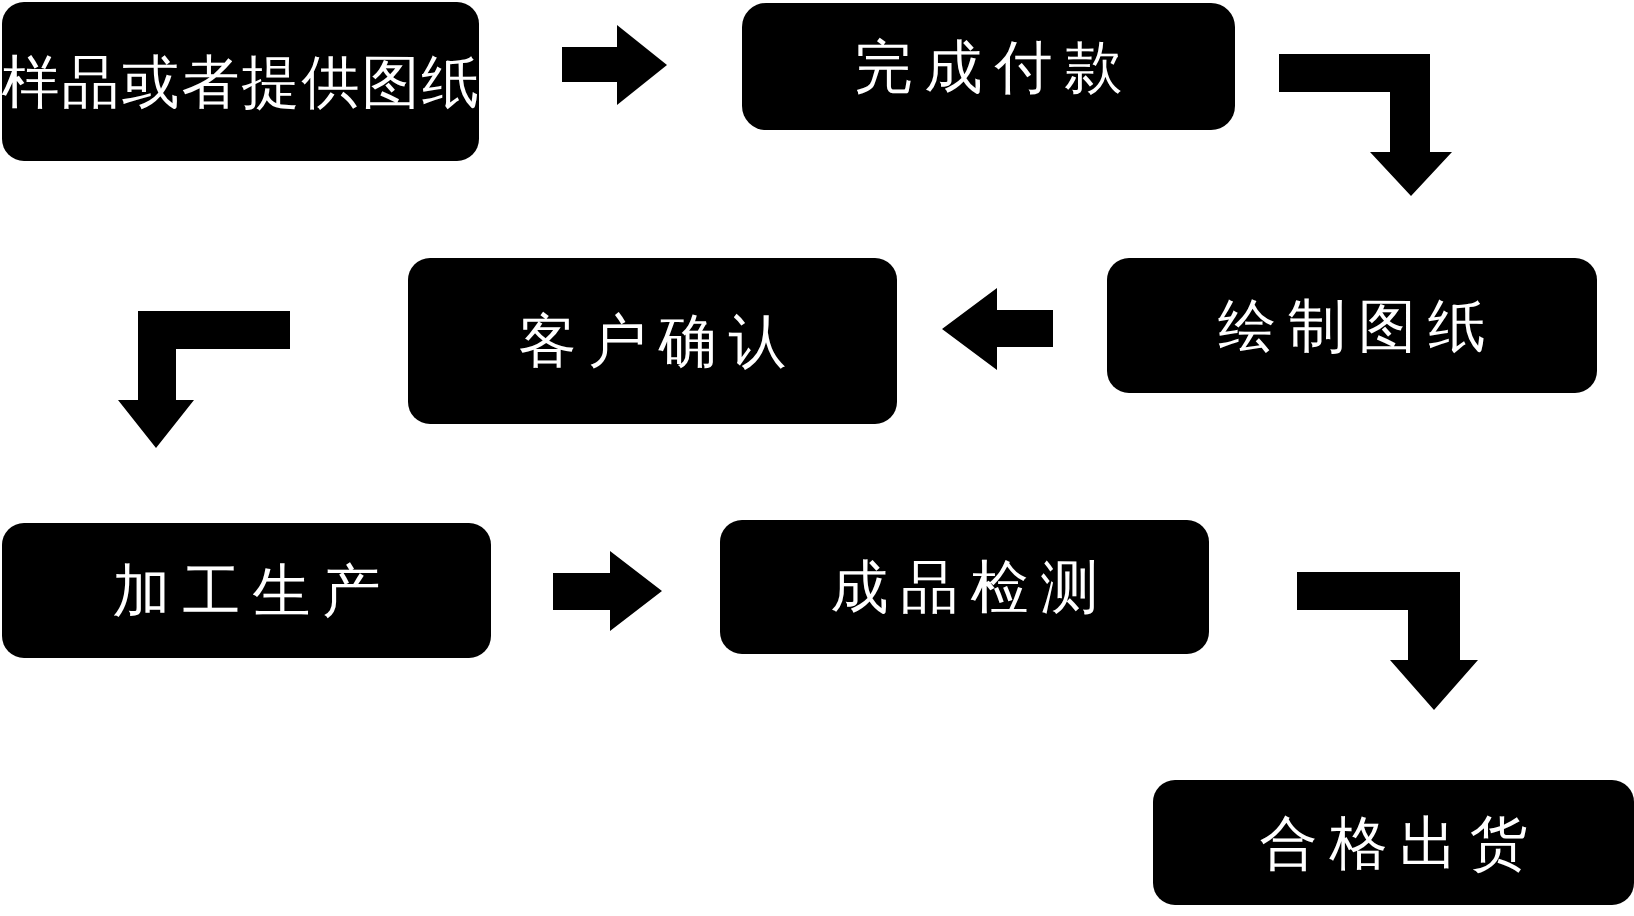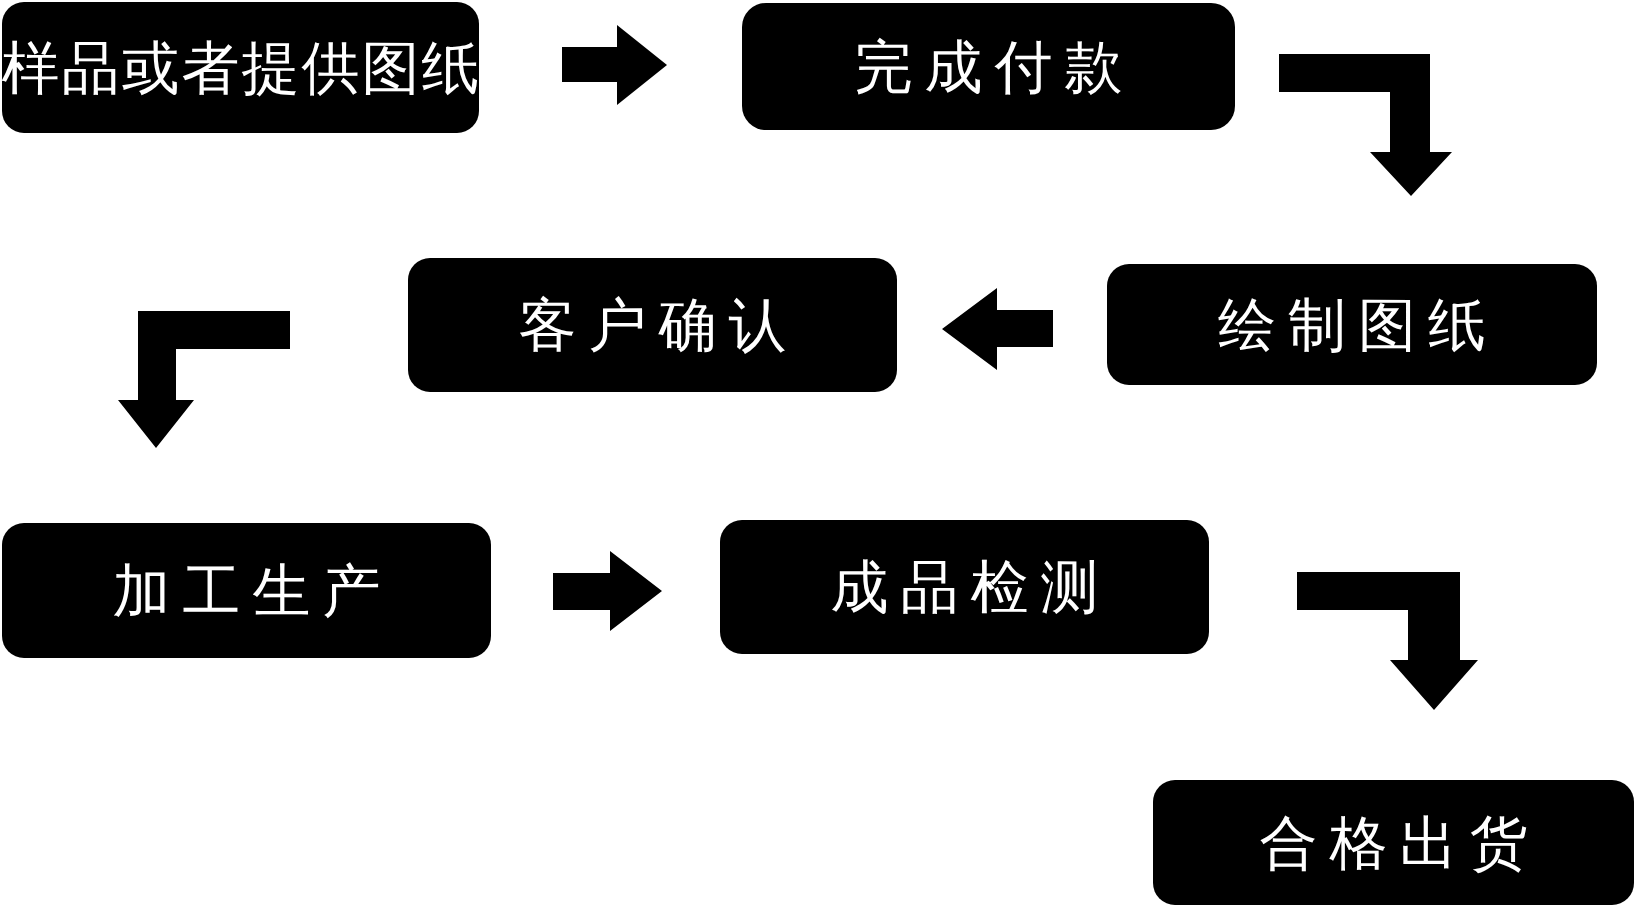--- a/index.html
+++ b/index.html
@@ -31,24 +31,24 @@
     display:flex;
     align-items:center;
     justify-content:center;
     font-size:58px;
     font-weight:400;
     white-space:nowrap;
     line-height:1;
   }
   .ls-tight{letter-spacing:2px;padding-left:2px;}
   .ls-wide{letter-spacing:12px;padding-left:12px;}
-  .n1{left:2px;   top:2px;   width:475px; height:131px;}
+  .n1{left:2px;   top:2px;   width:475px; height:159px;}
   .n2{left:742px; top:3px;   width:481px; height:127px;border-radius:24px;}
-  .n3{left:1107px;top:264px; width:478px; height:121px;}
-  .n4{left:408px; top:258px; width:477px; height:134px;}
+  .n3{left:1107px;top:258px; width:478px; height:135px;}
+  .n4{left:408px; top:258px; width:477px; height:166px;}
   .n5{left:2px;   top:523px; width:477px; height:135px;}
   .n6{left:720px; top:520px; width:477px; height:134px;}
   .n7{left:1153px;top:780px; width:469px; height:125px;text-align:center;}
   svg.arrows{
     position:absolute;
     left:0;top:0;
     width:1634px;
     height:916px;
     pointer-events:none;
   }

